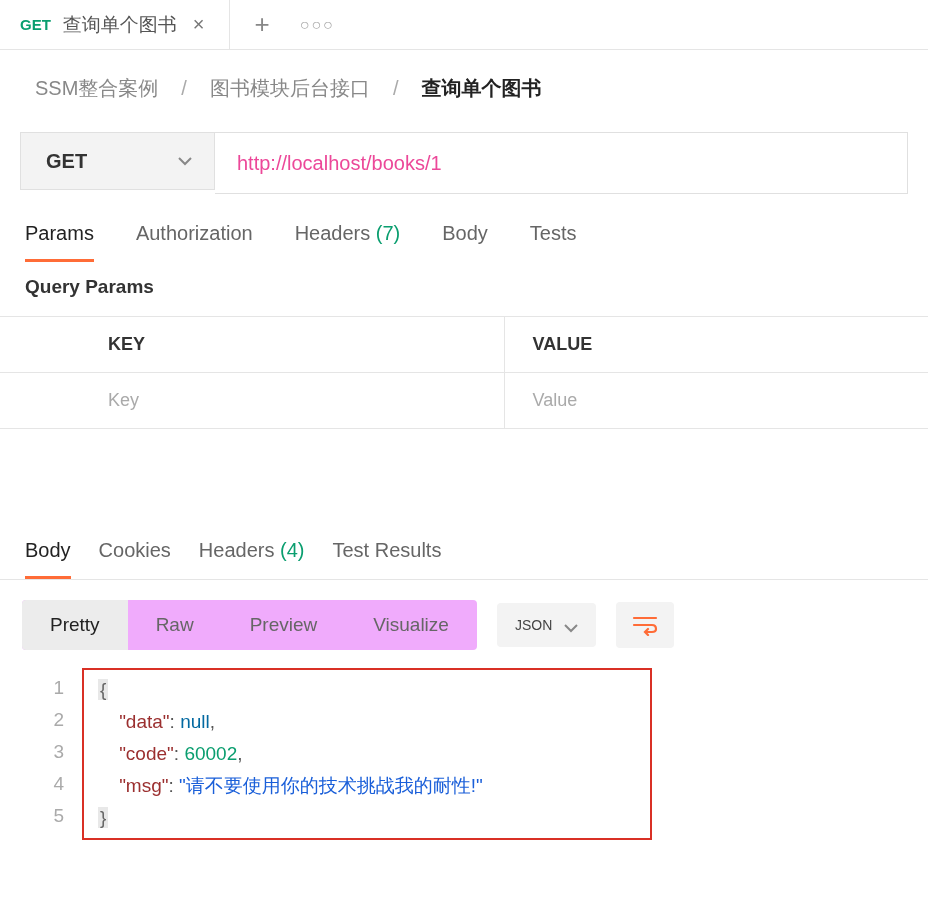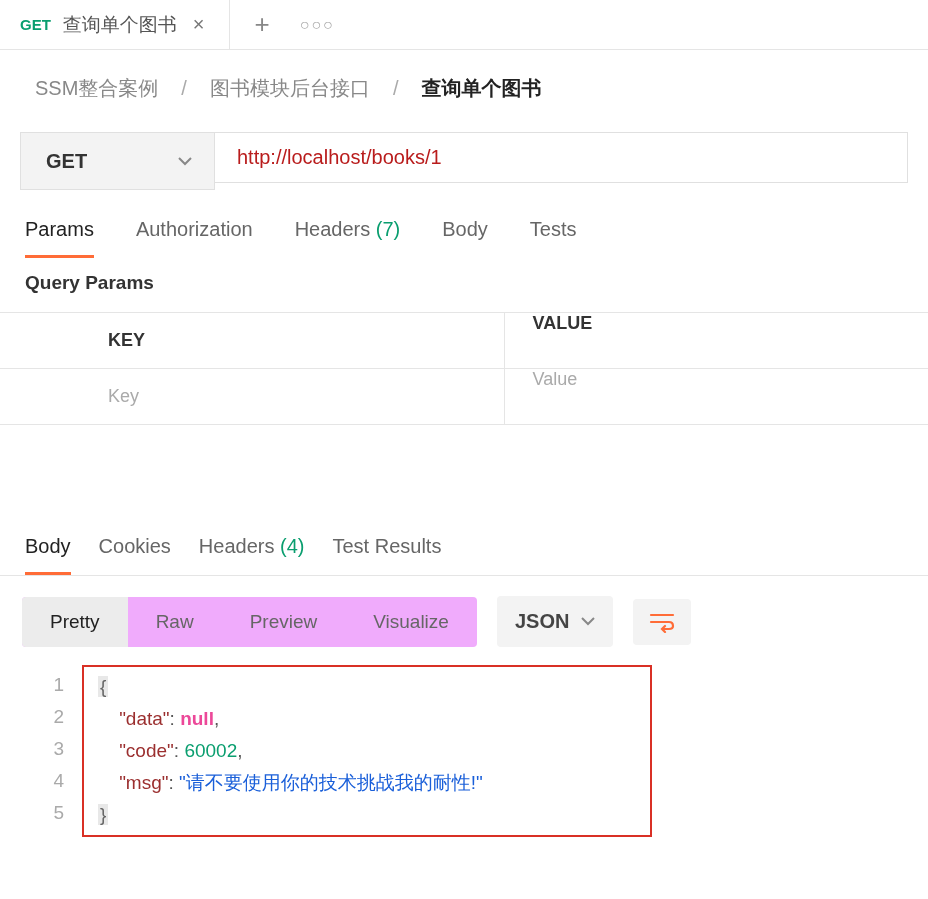--- a/index.html
+++ b/index.html
@@ -17,63 +17,63 @@
 
     
     .breadcrumb { display: flex; align-items: center; padding: 25px 35px 20px; gap: 23px; font-size: 20px; color: #888; }
     .breadcrumb-current { font-weight: 700; color: #222; }
     .breadcrumb-sep { color: #aaa; }
 
     
     .request-bar { display: flex; margin: 10px 20px 0; }
     .method-select { display: flex; align-items: center; justify-content: space-between; width: 195px; padding: 0 22px 0 25px; background: #f3f3f3; border: 1px solid #e0e0e0; height: 58px; font-size: 20px; font-weight: 600; color: #333; cursor: pointer; }
     .chevron-down { color: #888; font-size: 14px; }
-    .url-input { flex: 1; border: 1px solid #e0e0e0; border-left: none; height: 51px; padding: 0 22px; font-size: 20px; color: #b91c1c; display: flex; align-items: center; }
+    .url-input { flex: 1; border: 1px solid #e0e0e0; border-left: none; height: 62px; padding: 0 22px; font-size: 20px; color: #ec4899; display: flex; align-items: center; }
 
     
     .req-tabs { display: flex; gap: 42px; padding: 28px 25px 0; font-size: 20px; color: #666; }
     .req-tab { padding-bottom: 14px; cursor: pointer; border-bottom: 3px solid transparent; text-align: center; }
     .req-tab.active { color: #222; font-weight: 500; border-bottom-color: #ff6c37; }
     .header-count { color: #0a9e6f; font-weight: 500; }
 
     .section-label { font-size: 19px; font-weight: 600; color: #333; padding: 14px 25px 18px; }
 
     
     .params-table { border-top: 1px solid #e5e5e5; }
-    .params-row { display: flex; border-bottom: 1px solid #e5e5e5; height: 56px; }
+    .params-row { display: flex; border-bottom: 1px solid #e5e5e5; height: 56px; align-items: center; }
     .params-row.header { font-weight: 700; font-size: 18px; color: #333; }
     .params-row.input { font-size: 18px; color: #aaa; }
     .col-checkbox { width: 90px; }
     .col-key { flex: 1; padding-left: 18px; border-right: 1px solid #e5e5e5; height: 100%; display: flex; align-items: center; }
     .col-value { flex: 1; padding-left: 28px; }
 
     
     .spacer { height: 110px; }
 
     
     .resp-tabs { display: flex; gap: 28px; padding: 0 25px; font-size: 20px; color: #666; border-bottom: 1px solid #e5e5e5; }
     .resp-tab { padding-bottom: 14px; cursor: pointer; border-bottom: 3px solid transparent; }
     .resp-tab.active { color: #222; font-weight: 500; border-bottom-color: #ff6c37; }
 
     
     .view-row { display: flex; align-items: center; gap: 0; padding: 20px 22px 0; }
     .view-tabs { display: flex; background: #f0abfc; border-radius: 4px; overflow: hidden; }
     .view-tab { padding: 14px 28px; font-size: 19px; color: #666; cursor: pointer; }
     .view-tab.active { background: #ececec; color: #222; font-weight: 500; }
-    .format-select { display: flex; align-items: center; gap: 12px; background: #f3f3f3; border-radius: 4px; padding: 14px 18px; margin-left: 20px; font-size: 20px; color: #444; font-weight: 700; cursor: pointer; }
+    .format-select { display: flex; align-items: flex-end; gap: 12px; background: #f3f3f3; border-radius: 4px; padding: 14px 18px; margin-left: 20px; font-size: 14px; color: #444; font-weight: 400; cursor: pointer; }
     .wrap-btn { background: #f3f3f3; border-radius: 4px; padding: 12px 16px; margin-left: 20px; cursor: pointer; display: flex; align-items: center; justify-content: center; }
     .wrap-icon { color: #ff6c37; }
 
     
     .code-area { display: flex; margin: 18px 22px 0; font-family: "Courier New", Consolas, monospace; font-size: 19px; position: relative; }
     .gutter { width: 60px; text-align: right; padding-right: 18px; color: #aaa; line-height: 32px; padding-top: 4px; }
     .code-box { border: 2px solid #d93025; padding: 4px 14px; line-height: 32px; min-width: 570px; }
     .brace { color: #666; background: #e8e8e8; padding: 0 2px; }
     .json-key { color: #9b2f2f; }
-    .json-null { color: #ec4899; font-weight: 700; }
+    .json-null { color: #0369a1; font-weight: 400; }
     .json-num { color: #0a9e6f; }
     .json-str { color: #1a5fd9; }
     .punct { color: #555; }
   </style>
 </head>
 <body>
 
 <div class="tab-bar">
   <div class="tab">
     <span class="tab-method">GET</span>

